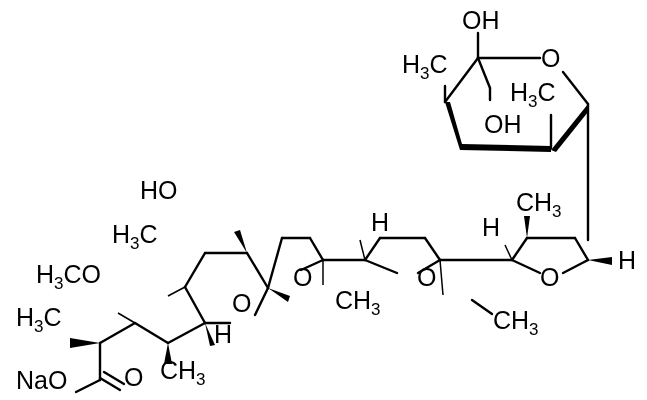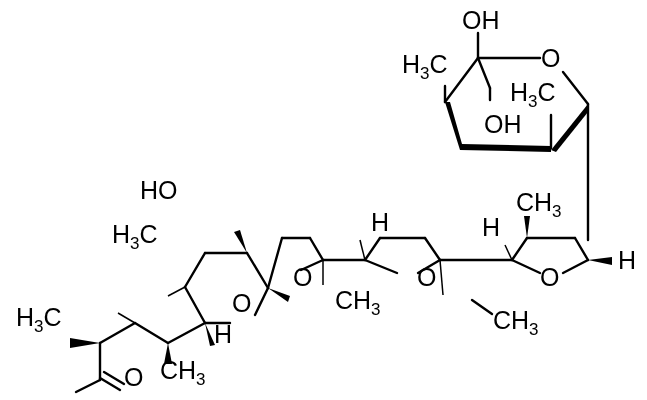--- a/index.html
+++ b/index.html
@@ -82,21 +82,23 @@
   </g>
 </svg>
 
 <span class="lbl" style="left:462px;top:8px">OH</span>
 <span class="lbl" style="left:402px;top:52px">H<span class="sub">3</span>C</span>
 <span class="lbl" style="left:541px;top:46px">O</span>
 <span class="lbl" style="left:510px;top:80px">H<span class="sub">3</span>C</span>
 <span class="lbl" style="left:484px;top:112px">OH</span>
 <span class="lbl" style="left:140px;top:178px">HO</span>
 <span class="lbl" style="left:112px;top:222px">H<span class="sub">3</span>C</span>
+<span class="lbl" style="left:36px;top:262px">H<span class="sub">3</span>CO</span>
 <span class="lbl" style="left:16px;top:305px">H<span class="sub">3</span>C</span>
+<span class="lbl" style="left:16px;top:368px">NaO</span>
 <span class="lbl" style="left:124px;top:365px">O</span>
 <span class="lbl" style="left:232px;top:291px">O</span>
 <span class="lbl" style="left:214px;top:322px">H</span>
 <span class="lbl" style="left:160px;top:358px">CH<span class="sub">3</span></span>
 <span class="lbl" style="left:293px;top:265px">O</span>
 <span class="lbl" style="left:335px;top:288px">CH<span class="sub">3</span></span>
 <span class="lbl" style="left:371px;top:210px">H</span>
 <span class="lbl" style="left:417px;top:265px">O</span>
 <span class="lbl" style="left:493px;top:308px">CH<span class="sub">3</span></span>
 <span class="lbl" style="left:482px;top:215px">H</span>

